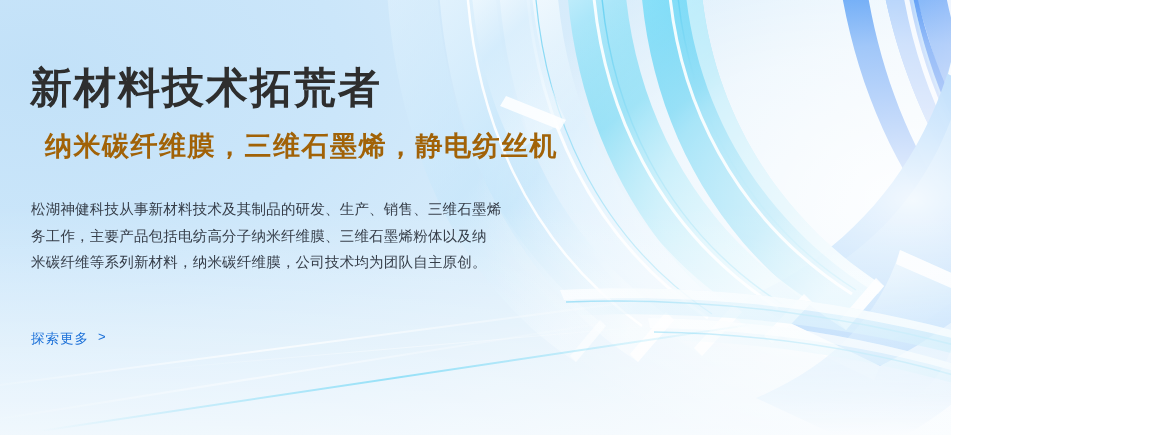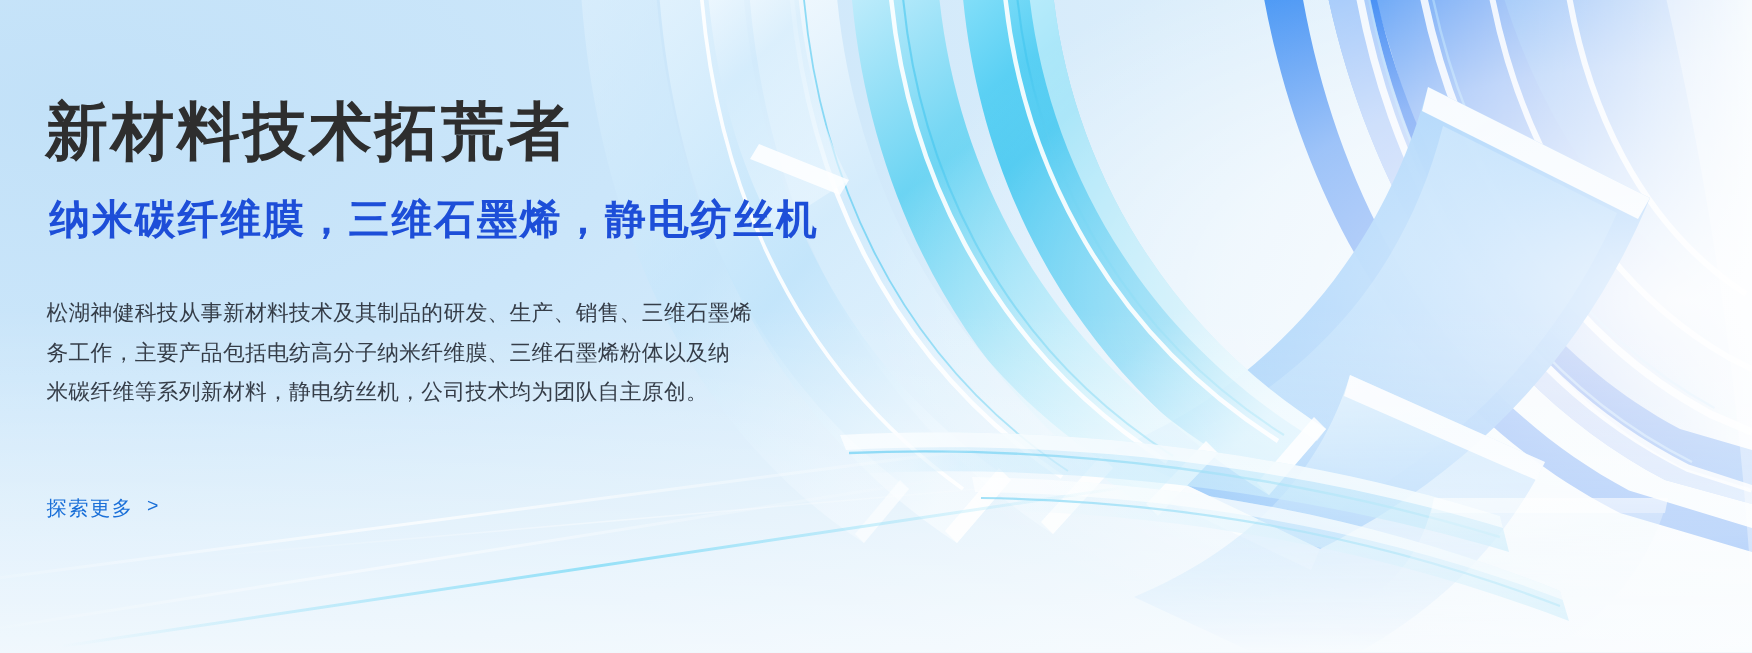--- a/index.html
+++ b/index.html
@@ -3,21 +3,21 @@
 <meta charset="utf-8">
 <title>Hero Banner</title>
 <style>
   html, body {
     margin: 0;
     padding: 0;
     background: #ffffff;
   }
   #banner {
     position: relative;
-    width: 1168px;
+    width: 951px;
     height: 435px;
     overflow: hidden;
     font-family: "Liberation Sans", "DejaVu Sans", sans-serif;
     background: #ddeefb;
   }
 
   
   .bg-base {
     position: absolute;
     inset: 0;
@@ -75,27 +75,27 @@
     margin: 0;
     font-size: 42px;
     line-height: 52px;
     font-weight: 700;
     letter-spacing: 2px;
     color: #2e2e2e;
   }
   .subtitle {
     position: absolute;
     top: 129px;
-    left: 3px;
+    left: 15px;
     margin: 0;
     font-size: 27px;
     line-height: 34px;
     font-weight: 700;
     letter-spacing: 1.5px;
-    color: #1d4ed8;
+    color: #a16207;
   }
   .desc {
     position: absolute;
     top: 196px;
     left: 1px;
     width: 520px;
     margin: 0;
     font-size: 14.5px;
     line-height: 26.5px;
     letter-spacing: .2px;
@@ -314,21 +314,21 @@
 
   <div class="copy">
 
     <h1 class="title">新材料技术拓荒者</h1>
 
     <h2 class="subtitle">纳米碳纤维膜，三维石墨烯，静电纺丝机</h2>
 
     <p class="desc">
       <span class="ln">松湖神健科技从事新材料技术及其制品的研发、生产、销售、三维石墨烯</span>
       <span class="ln">务工作，主要产品包括电纺高分子纳米纤维膜、三维石墨烯粉体以及纳</span>
-      <span class="ln">米碳纤维等系列新材料，静电纺丝机，公司技术均为团队自主原创。</span>
+      <span class="ln">米碳纤维等系列新材料，纳米碳纤维膜，公司技术均为团队自主原创。</span>
     </p>
 
     <a class="cta" href="#">
       <span>探索更多</span>
       <span class="arrow">&gt;</span>
     </a>
 
   </div>
 </div>
 

